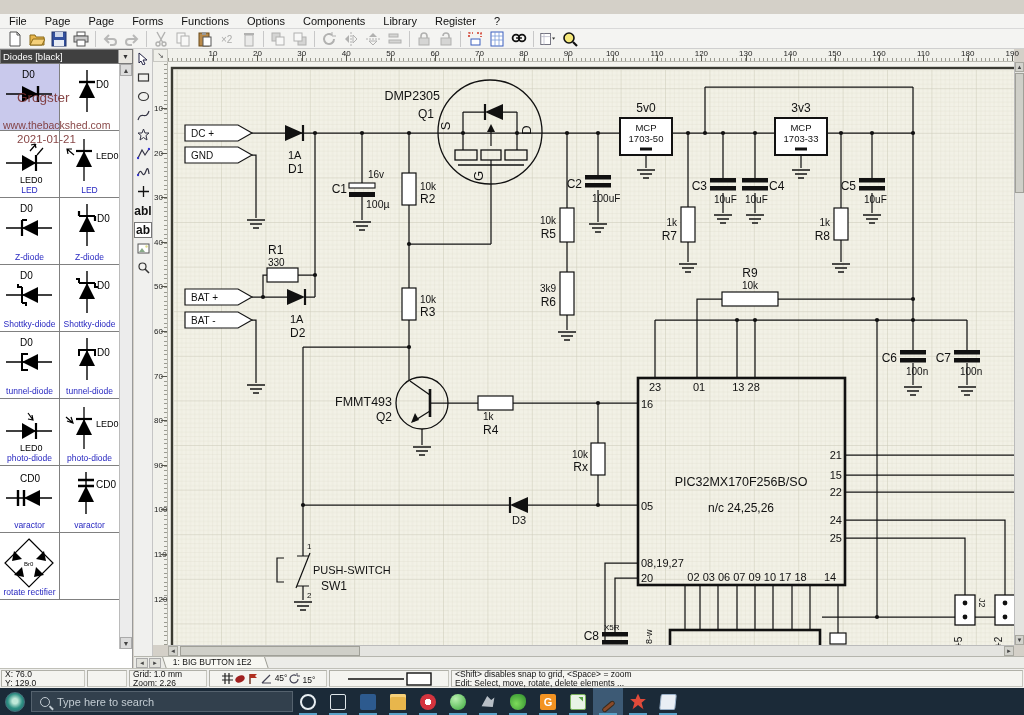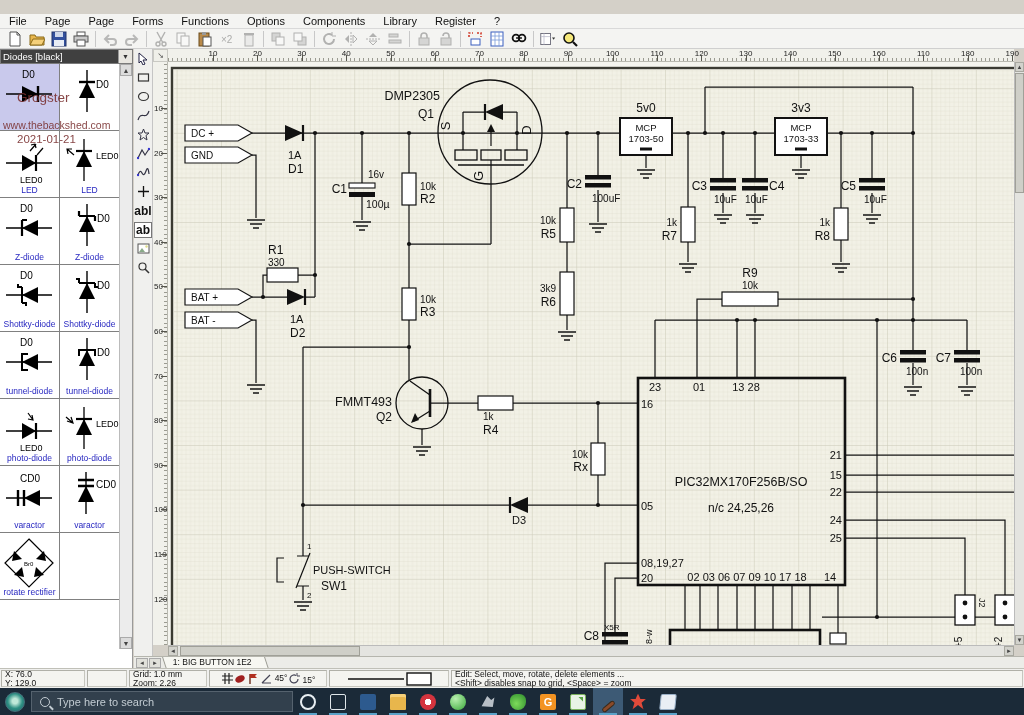--- a/index.html
+++ b/index.html
@@ -944,22 +944,22 @@
     </div>
     <div class="seg icons" style="width:120px">
       <svg width="60" height="10">
           <line x1="2" y1="5" x2="58" y2="5" stroke="#111" stroke-width="1.4"></line>
         </svg>
       <svg width="26" height="14">
           <rect x="1" y="1" width="24" height="12" fill="#fff" stroke="#111" stroke-width="1.4"></rect>
         </svg>
     </div>
     <div class="seg hint">
-      <span>Edit: Select, move, rotate, delete elements ...</span>
-        <span>&lt;Shift&gt; disables snap to grid, &lt;Space&gt; = zoom</span>
+      <span>&lt;Shift&gt; disables snap to grid, &lt;Space&gt; = zoom</span>
+        <span>Edit: Select, move, rotate, delete elements ...</span>
     </div>
   </div>
 
   <div class="taskbar">
     <div class="startorb"></div>
     <div class="searchbox">
       <span class="mag"></span>
       <span>Type here to search</span>
     </div>
     <div id="tbicons" style="display:flex">

